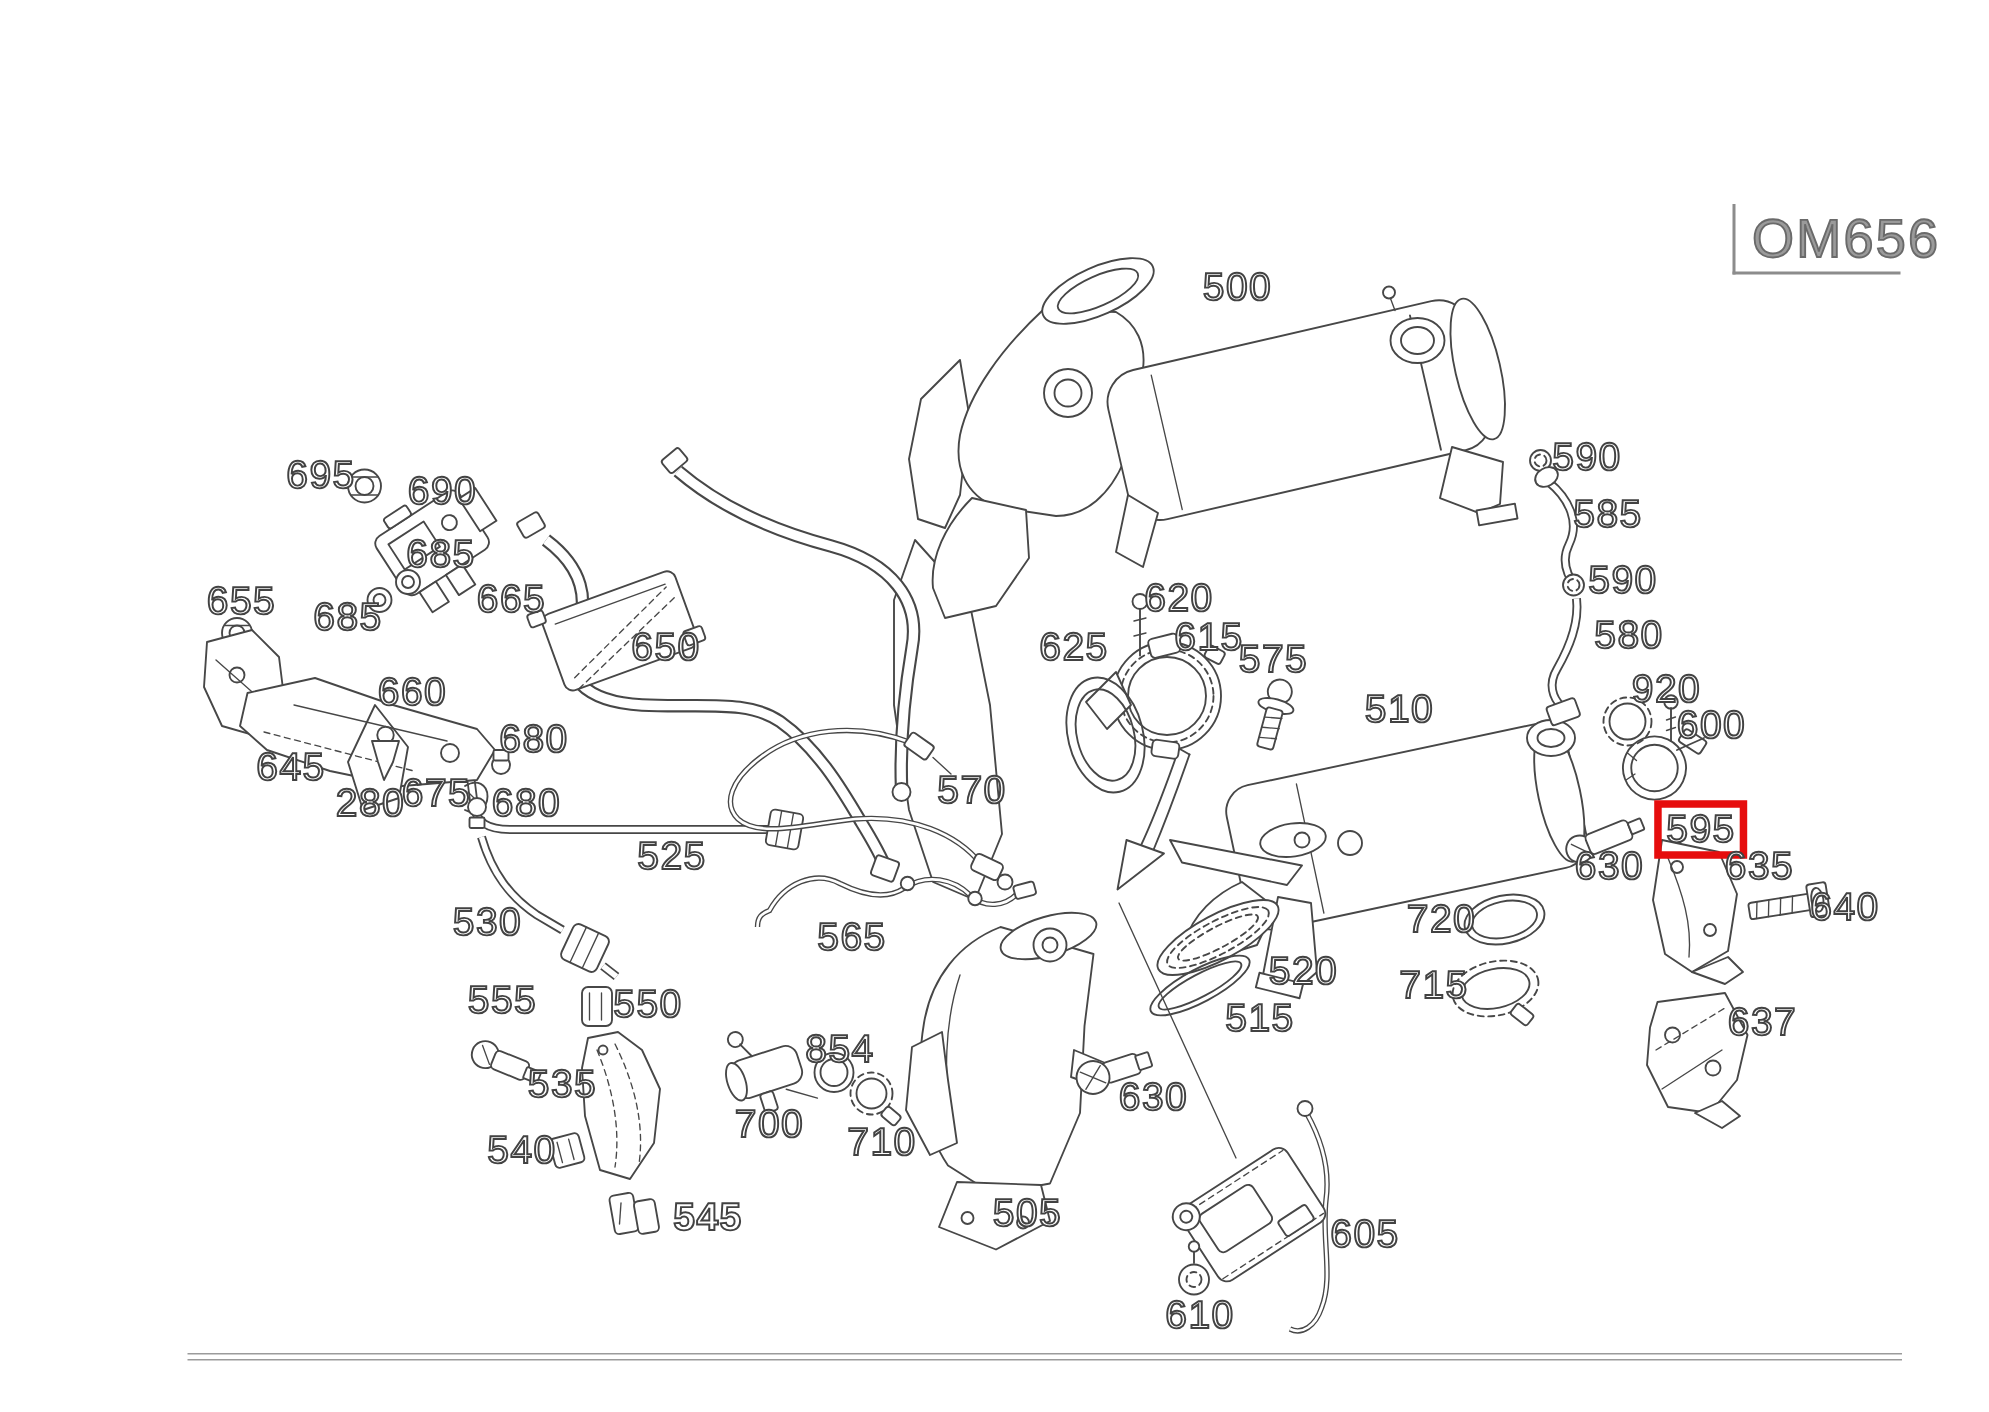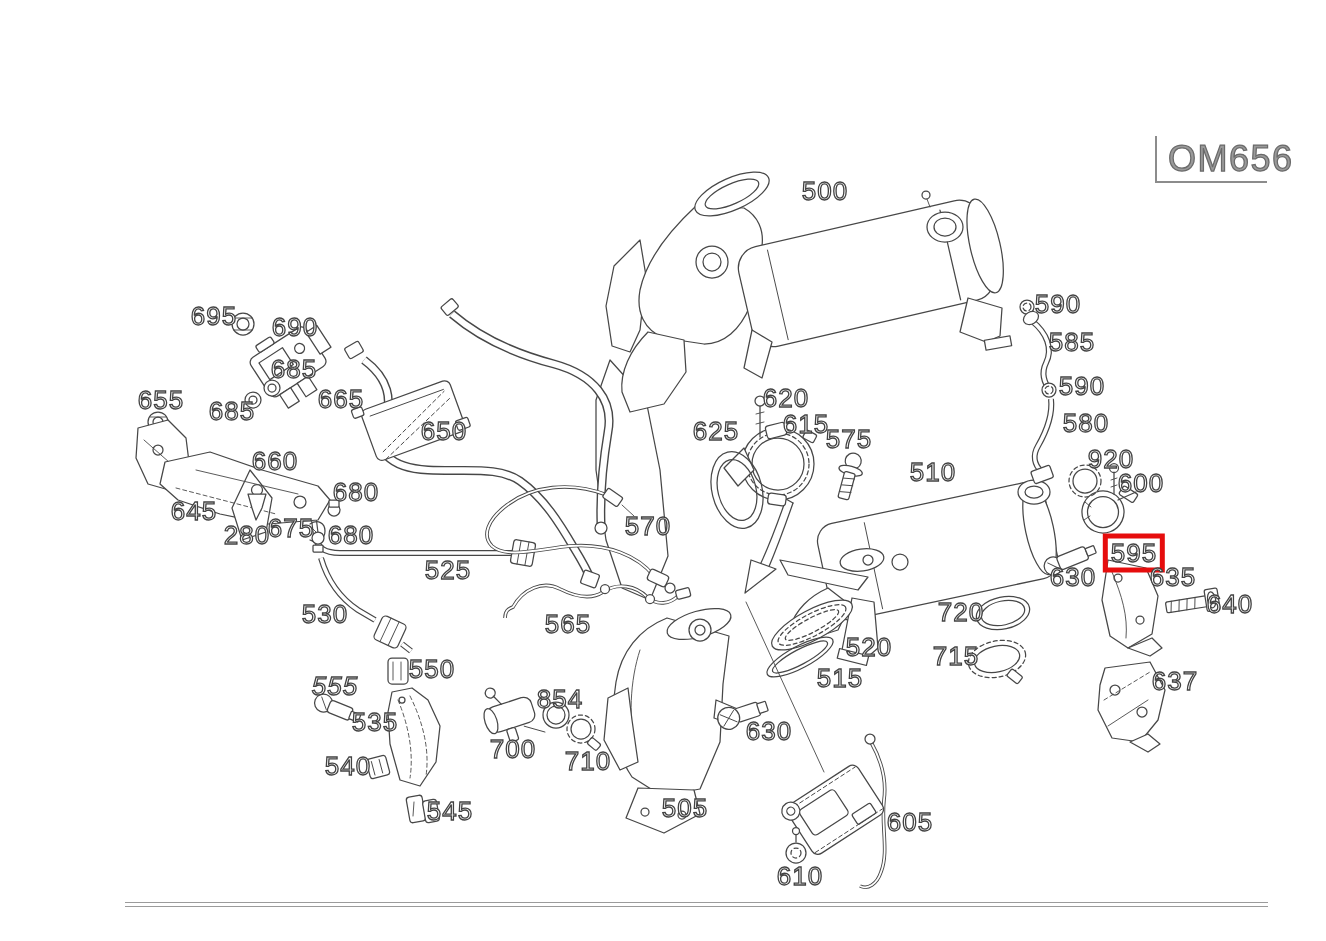--- a/index.html
+++ b/index.html
@@ -422,23 +422,23 @@
   <div>
       <div class="part-label" style="left: 825px; top: 191px;">500</div>
       <div class="part-label" style="left: 685px; top: 808px;">505</div>
       <div class="part-label" style="left: 933px; top: 472px;">510</div>
       <div class="part-label" style="left: 840px; top: 678px;">515</div>
       <div class="part-label" style="left: 869px; top: 647px;">520</div>
       <div class="part-label" style="left: 448px; top: 570px;">525</div>
       <div class="part-label" style="left: 325px; top: 614px;">530</div>
       <div class="part-label" style="left: 375px; top: 722px;">535</div>
       <div class="part-label" style="left: 348px; top: 766px;">540</div>
-      <div class="part-label" style="left: 450px; top: 811px;">545</div>
+      <div class="part-label" style="left: 472px; top: 811px; font-weight: bold;">545</div>
       <div class="part-label" style="left: 432px; top: 669px;">550</div>
-      <div class="part-label" style="left: 335px; top: 686px; font-style: italic;">555</div>
+      <div class="part-label" style="left: 335px; top: 666px;">555</div>
       <div class="part-label" style="left: 1111px; top: 459px;">920</div>
       <div class="part-label" style="left: 568px; top: 624px;">565</div>
       <div class="part-label" style="left: 648px; top: 526px;">570</div>
       <div class="part-label" style="left: 849px; top: 439px;">575</div>
       <div class="part-label" style="left: 1086px; top: 423px;">580</div>
       <div class="part-label" style="left: 1072px; top: 342px;">585</div>
       <div class="part-label" style="left: 1058px; top: 304px;">590</div>
       <div class="part-label" style="left: 1082px; top: 386px;">590</div>
       <div class="part-label hl" style="left: 1134px; top: 525px; margin-top: 28px;">595</div>
       <div class="part-label" style="left: 1141px; top: 483px;">600</div>

